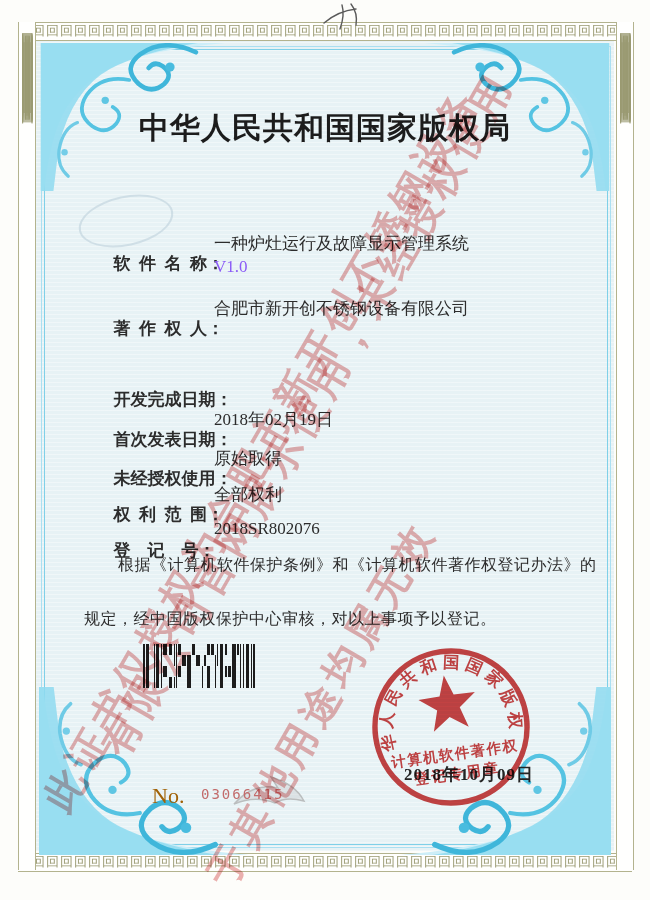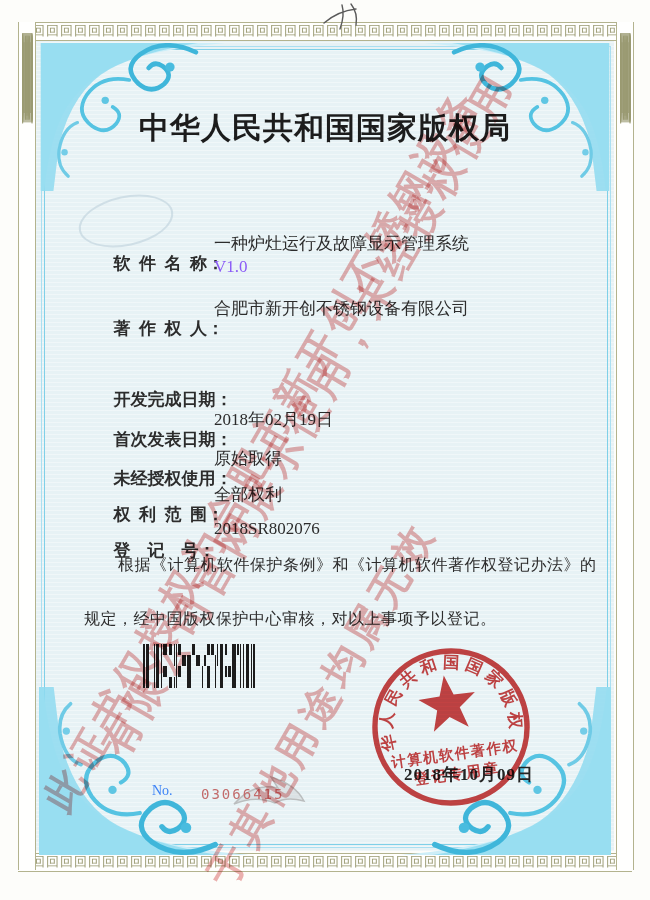--- a/index.html
+++ b/index.html
@@ -35,21 +35,21 @@
   .certno{left:424px;top:198px;font-size:13px;color:#3a3a3a;letter-spacing:0.5px;}
   .frow{left:88px;font-size:17px;color:#2c2c2c;}
   .frow .lab{font-weight:bold;}
   .frow .val{position:absolute;left:126px;top:0;font-weight:normal;white-space:pre;}
   .r1{top:232px;} .r2{top:297px;} .r3{top:368px;} .r4{top:408px;} .r5{top:447px;}
   .r6{top:483px;} .r7{top:519px;}
   .vline2{left:214px;top:257px;font-size:17px;color:#8b5cf6;}
   .stmt{font-size:16px;color:#2d2d2d;letter-spacing:0.5px;}
   .stmt1{left:118px;top:555px;}
   .stmt2{left:84px;top:609px;text-align:right;}
-  .serial{left:152px;top:783px;font-size:14px;color:#3b82f6;}
+  .serial{left:152px;top:783px;font-size:22px;color:#a16207;}
   .serialno{left:201px;top:786px;font-size:14px;color:#c26b6b;
             font-family:"DejaVu Sans Mono","Liberation Mono",monospace;letter-spacing:2px;}
   .issdate{left:404px;top:763px;font-size:17px;font-weight:bold;color:#242424;
            letter-spacing:1px;z-index:8;}
   
   .wm{position:absolute;z-index:5;font-size:40px;font-weight:bold;letter-spacing:6px;
       color:rgba(219,106,106,0.52);white-space:nowrap;transform-origin:0 50%;
       transform:rotate(-60deg);mix-blend-mode:multiply;pointer-events:none;}
   .wm1{left:55px;top:780px;}
   .wm2{left:112px;top:725px;}

